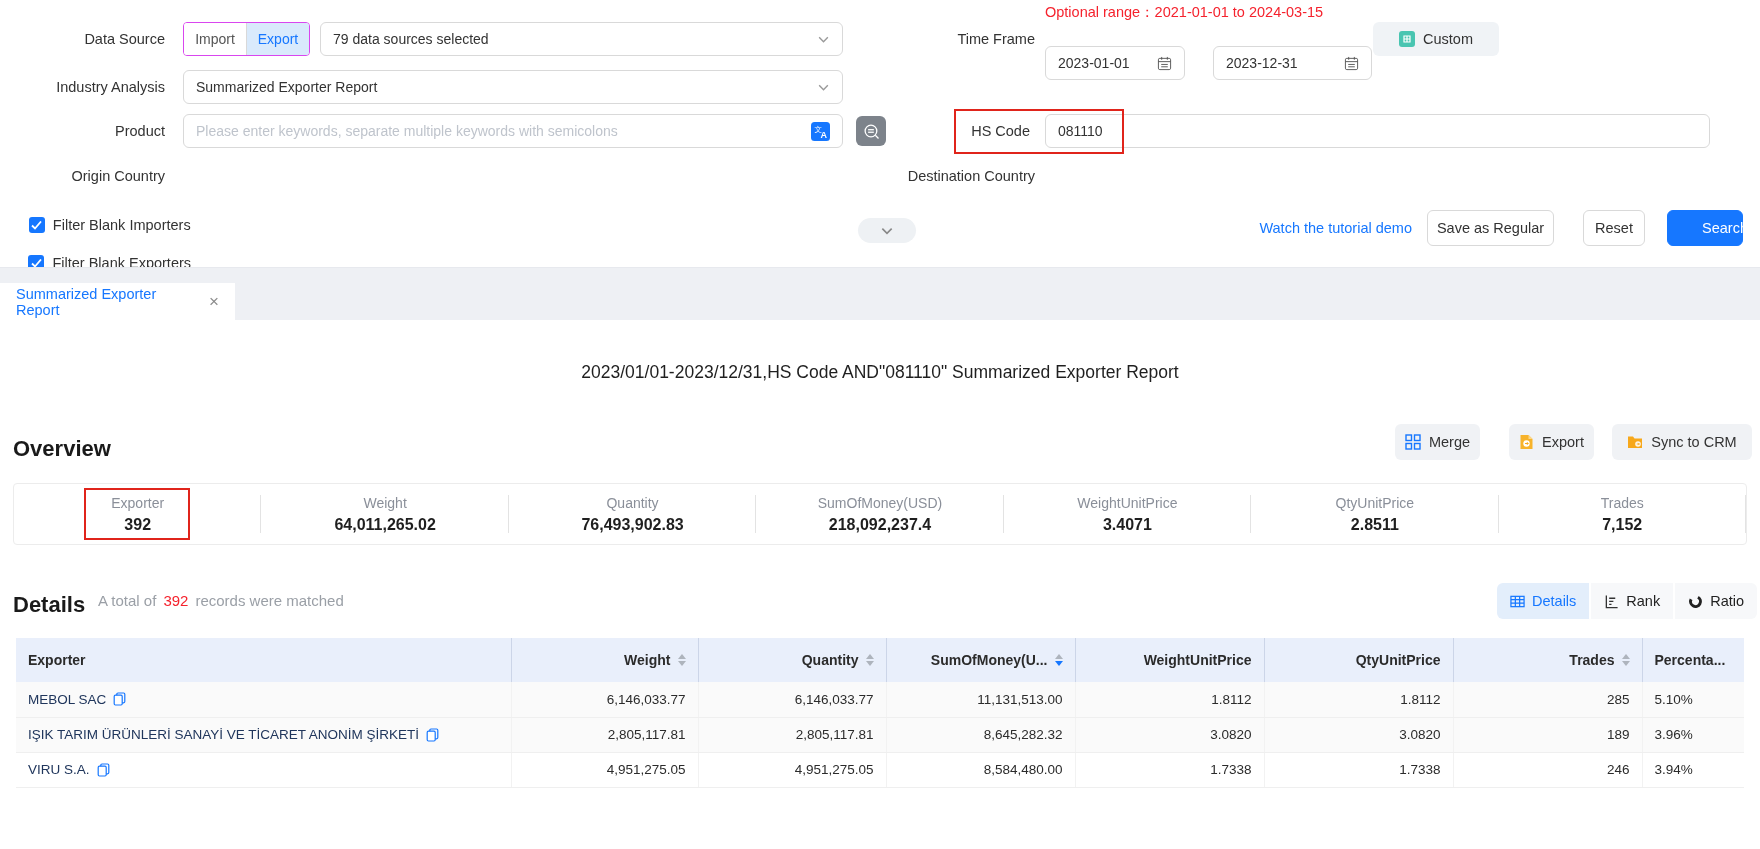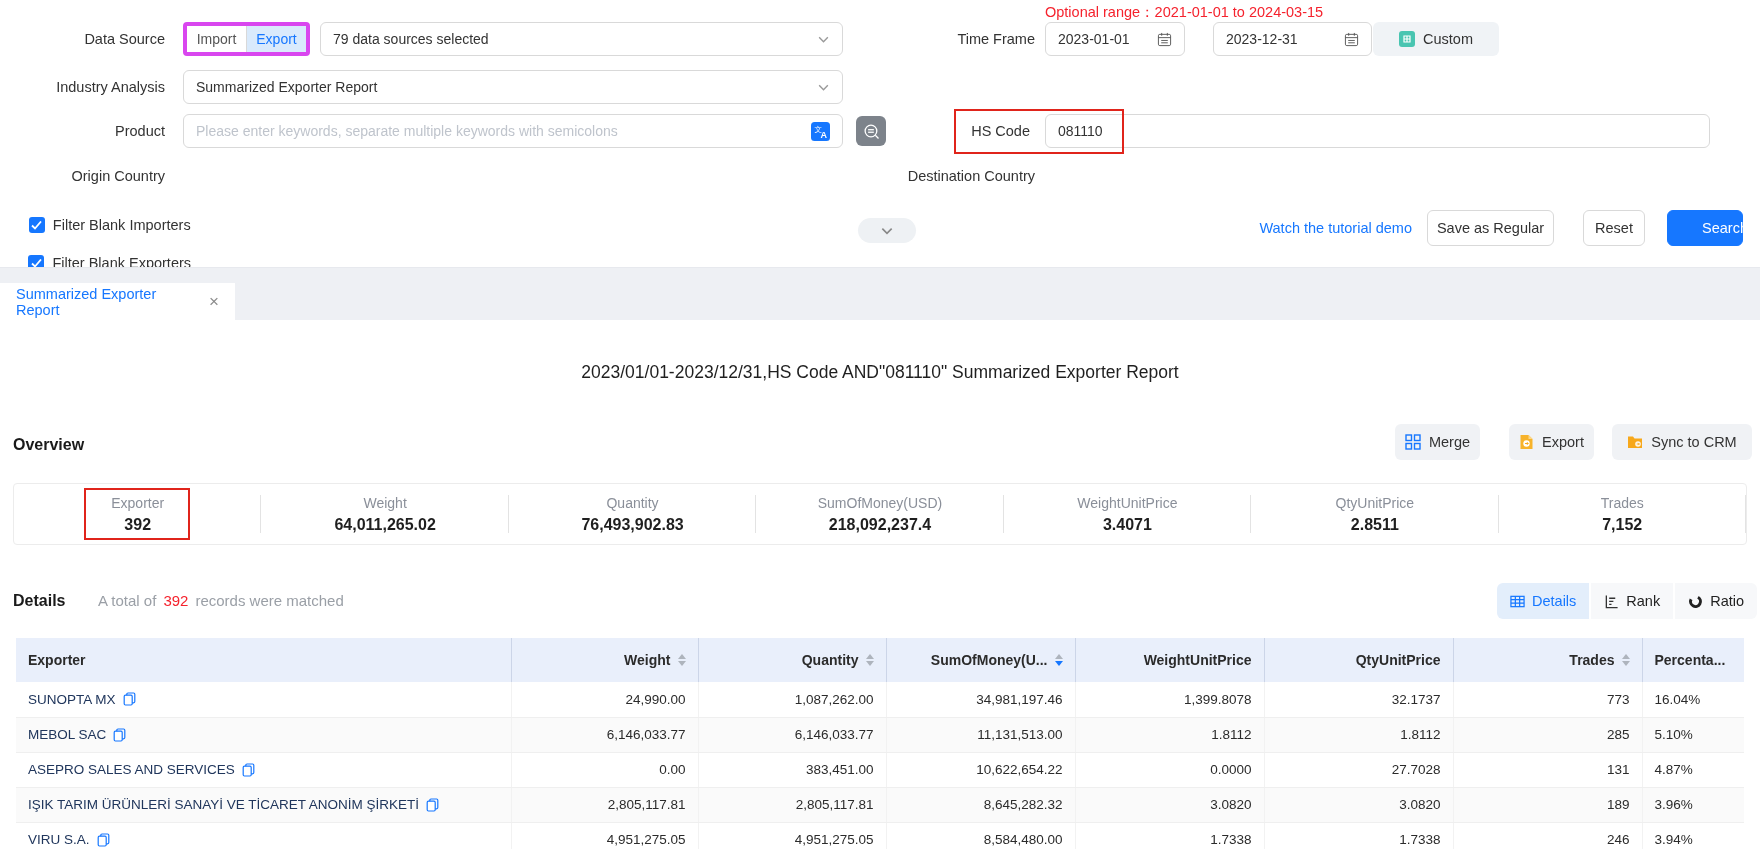--- a/index.html
+++ b/index.html
@@ -8,27 +8,27 @@
 
   
   .filter-panel { position:absolute; top:0; left:0; width:1760px; height:267px; background:#fff; }
   .f-label { position:absolute; height:34px; line-height:34px; text-align:right; font-size:14.5px; color:#333; }
   .f-box { position:absolute; height:34px; border:1px solid #d9d9d9; border-radius:6px; background:#fff;
     display:flex; align-items:center; padding:0 12px; font-size:14px; }
   .placeholder { color:#bfc4cc; }
   .chev { margin-left:auto; flex:none; }
   .opt-range { position:absolute; left:1045px; top:3px; color:#f5222d; font-size:14.5px; }
 
-  .seg { position:absolute; left:183px; top:22px; width:127px; height:34px; border:4px solid #d946ef;
+  .seg { position:absolute; left:183px; top:22px; width:127px; height:34px; border:1px solid #d946ef;
     border-radius:4px; display:flex; overflow:hidden; }
   .seg-item { flex:1; display:flex; align-items:center; justify-content:center; font-size:14px; color:#555; background:#fff; cursor:pointer; }
   .seg-item.active { background:#d9eafc; color:#1677ff; }
   .seg-item + .seg-item { border-left:1px solid #d9d9d9; }
 
-  .date-box { gap:24px; }
+  .date-box { gap:24px;margin-top:24px; }
   .date-box span { flex:1; }
 
   .custom-btn { position:absolute; left:1373px; top:22px; width:126px; height:34px; background:#f0f3f6;
     border-radius:6px; display:flex; align-items:center; justify-content:center; gap:8px; font-size:14.5px; color:#333; cursor:pointer; }
 
   .gray-icon-btn { position:absolute; left:856px; top:116px; width:30px; height:30px; background:#7d838b;
     border-radius:6px; display:flex; align-items:center; justify-content:center; cursor:pointer; }
 
   .red-box { position:absolute; border:2px solid #e0241b; pointer-events:none; }
 
@@ -48,21 +48,21 @@
 
   
   .tab-strip { position:absolute; top:267px; left:0; width:1760px; height:53px; background:#eef0f4; border-top:1px solid #e7e9ee; }
   .tab { position:absolute; left:0; bottom:0; width:235px; height:37px; background:#fff; display:flex;
     align-items:center; padding:0 16px; cursor:pointer; }
   .tab-label { color:#1677ff; font-size:14.5px; }
   .tab-close { margin-left:14px; color:#8c8c8c; font-size:17px; line-height:1; cursor:pointer; }
 
   
   .report-title { position:absolute; top:362px; left:0; width:1760px; text-align:center; font-size:17.5px; color:#1f1f1f; }
-  .section-label { position:absolute; font-size:16px; font-weight:bold; color:#1a1a1a; }
+  .section-label { position:absolute; font-size:22px; font-weight:bold; color:#1a1a1a; }
 
   .tool-btn { position:absolute; top:424px; height:36px; background:#f0f2f5; border-radius:6px;
     display:flex; align-items:center; justify-content:center; gap:8px; font-size:14.5px; color:#333; cursor:pointer; }
 
   .stats-card { position:absolute; left:13px; top:483px; width:1734px; height:62px; border:1px solid #ececec;
     border-radius:4px; display:flex; }
   .stat { flex:1; position:relative; display:flex; flex-direction:column; align-items:center; justify-content:center; gap:5px; }
   .stat:not(:last-child)::after { content:''; position:absolute; right:0; top:11px; bottom:11px; width:1px; background:#e3e3e3; }
   .stat-label { font-size:14px; color:#8a8f99; }
   .stat-value { font-size:16px; font-weight:bold; color:#1f1f1f; }
@@ -383,79 +383,39 @@
           </span>
         </th>
       <th class="th-left">
           <span class="th-inner">
             <span>Percenta...</span>
           </span>
         </th>
     </tr>
   </thead>
   <tbody>
-      <tr>
-        <td class="td-exporter">
-          <span class="cellflex">
-            <span class="exp-name">SUNOPTA MX</span>
-            <span class="copy-ic">
-              <svg width="13" height="14" viewBox="0 0 13 14" fill="none" stroke="#1677ff" stroke-width="1.2">
-                <rect x="3.8" y="1" width="8" height="9.8" rx="1.2"></rect>
-                <rect x="1.2" y="3.2" width="8" height="9.8" rx="1.2" fill="#fff"></rect>
-              </svg>
-            </span>
-          </span>
-        </td>
-        <td class="td-num">24,990.00</td>
-        <td class="td-num">1,087,262.00</td>
-        <td class="td-num">34,981,197.46</td>
-        <td class="td-num">1,399.8078</td>
-        <td class="td-num">32.1737</td>
-        <td class="td-num">773</td>
-        <td class="td-pct">16.04%</td>
-      </tr>
       <tr class="striped">
         <td class="td-exporter">
           <span class="cellflex">
             <span class="exp-name">MEBOL SAC</span>
             <span class="copy-ic">
               <svg width="13" height="14" viewBox="0 0 13 14" fill="none" stroke="#1677ff" stroke-width="1.2">
                 <rect x="3.8" y="1" width="8" height="9.8" rx="1.2"></rect>
                 <rect x="1.2" y="3.2" width="8" height="9.8" rx="1.2" fill="#fff"></rect>
               </svg>
             </span>
           </span>
         </td>
         <td class="td-num">6,146,033.77</td>
         <td class="td-num">6,146,033.77</td>
         <td class="td-num">11,131,513.00</td>
         <td class="td-num">1.8112</td>
         <td class="td-num">1.8112</td>
         <td class="td-num">285</td>
         <td class="td-pct">5.10%</td>
-      </tr>
-      <tr>
-        <td class="td-exporter">
-          <span class="cellflex">
-            <span class="exp-name">ASEPRO SALES AND SERVICES</span>
-            <span class="copy-ic">
-              <svg width="13" height="14" viewBox="0 0 13 14" fill="none" stroke="#1677ff" stroke-width="1.2">
-                <rect x="3.8" y="1" width="8" height="9.8" rx="1.2"></rect>
-                <rect x="1.2" y="3.2" width="8" height="9.8" rx="1.2" fill="#fff"></rect>
-              </svg>
-            </span>
-          </span>
-        </td>
-        <td class="td-num">0.00</td>
-        <td class="td-num">383,451.00</td>
-        <td class="td-num">10,622,654.22</td>
-        <td class="td-num">0.0000</td>
-        <td class="td-num">27.7028</td>
-        <td class="td-num">131</td>
-        <td class="td-pct">4.87%</td>
       </tr>
       <tr class="striped">
         <td class="td-exporter">
           <span class="cellflex">
             <span class="exp-name">IŞIK TARIM ÜRÜNLERİ SANAYİ VE TİCARET ANONİM ŞİRKETİ</span>
             <span class="copy-ic">
               <svg width="13" height="14" viewBox="0 0 13 14" fill="none" stroke="#1677ff" stroke-width="1.2">
                 <rect x="3.8" y="1" width="8" height="9.8" rx="1.2"></rect>
                 <rect x="1.2" y="3.2" width="8" height="9.8" rx="1.2" fill="#fff"></rect>
               </svg>

